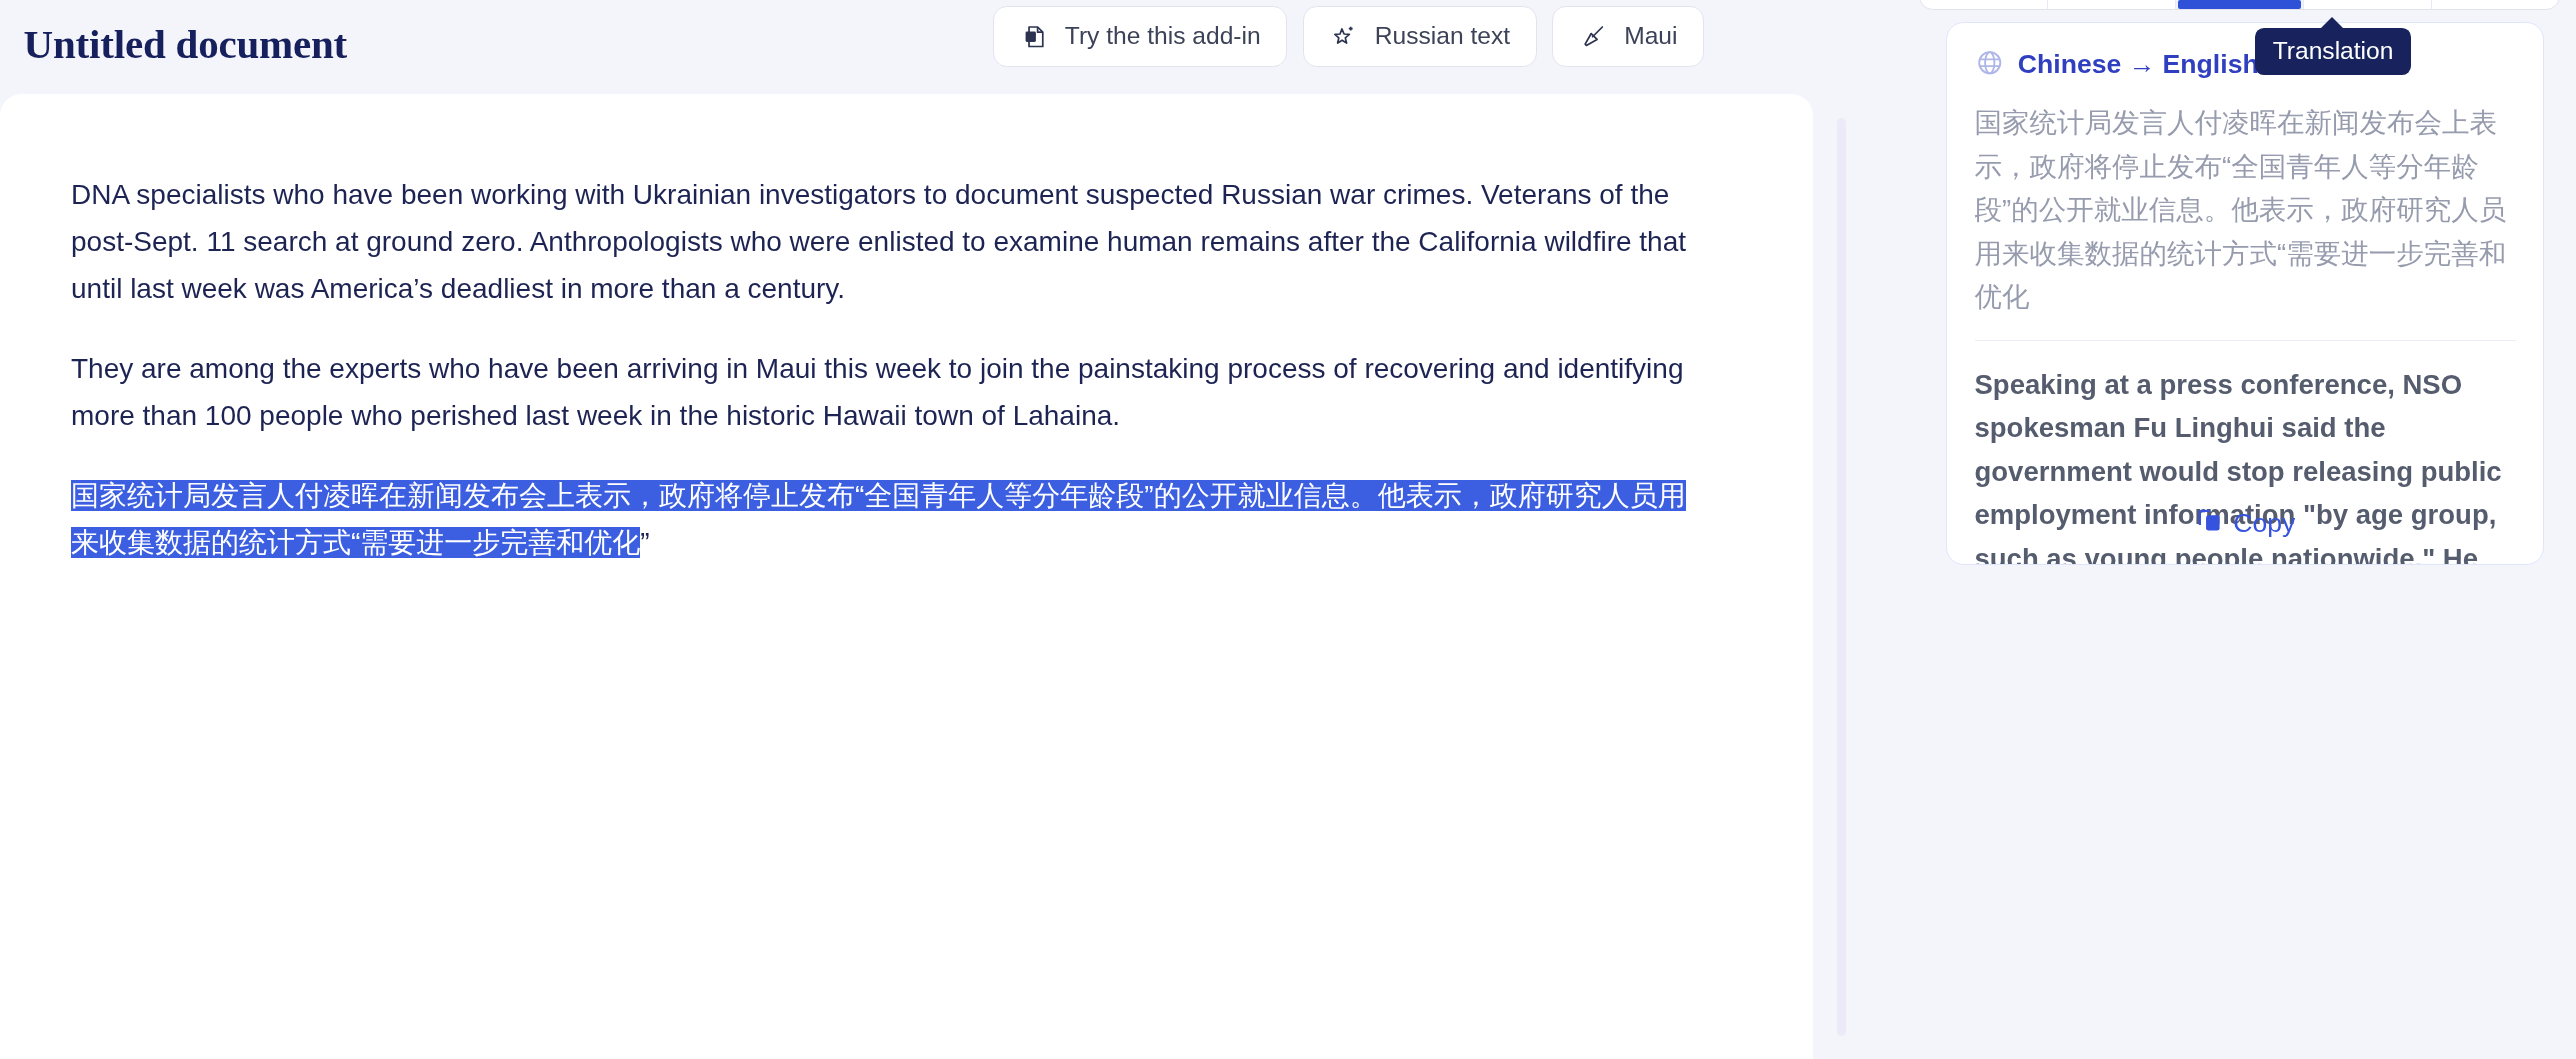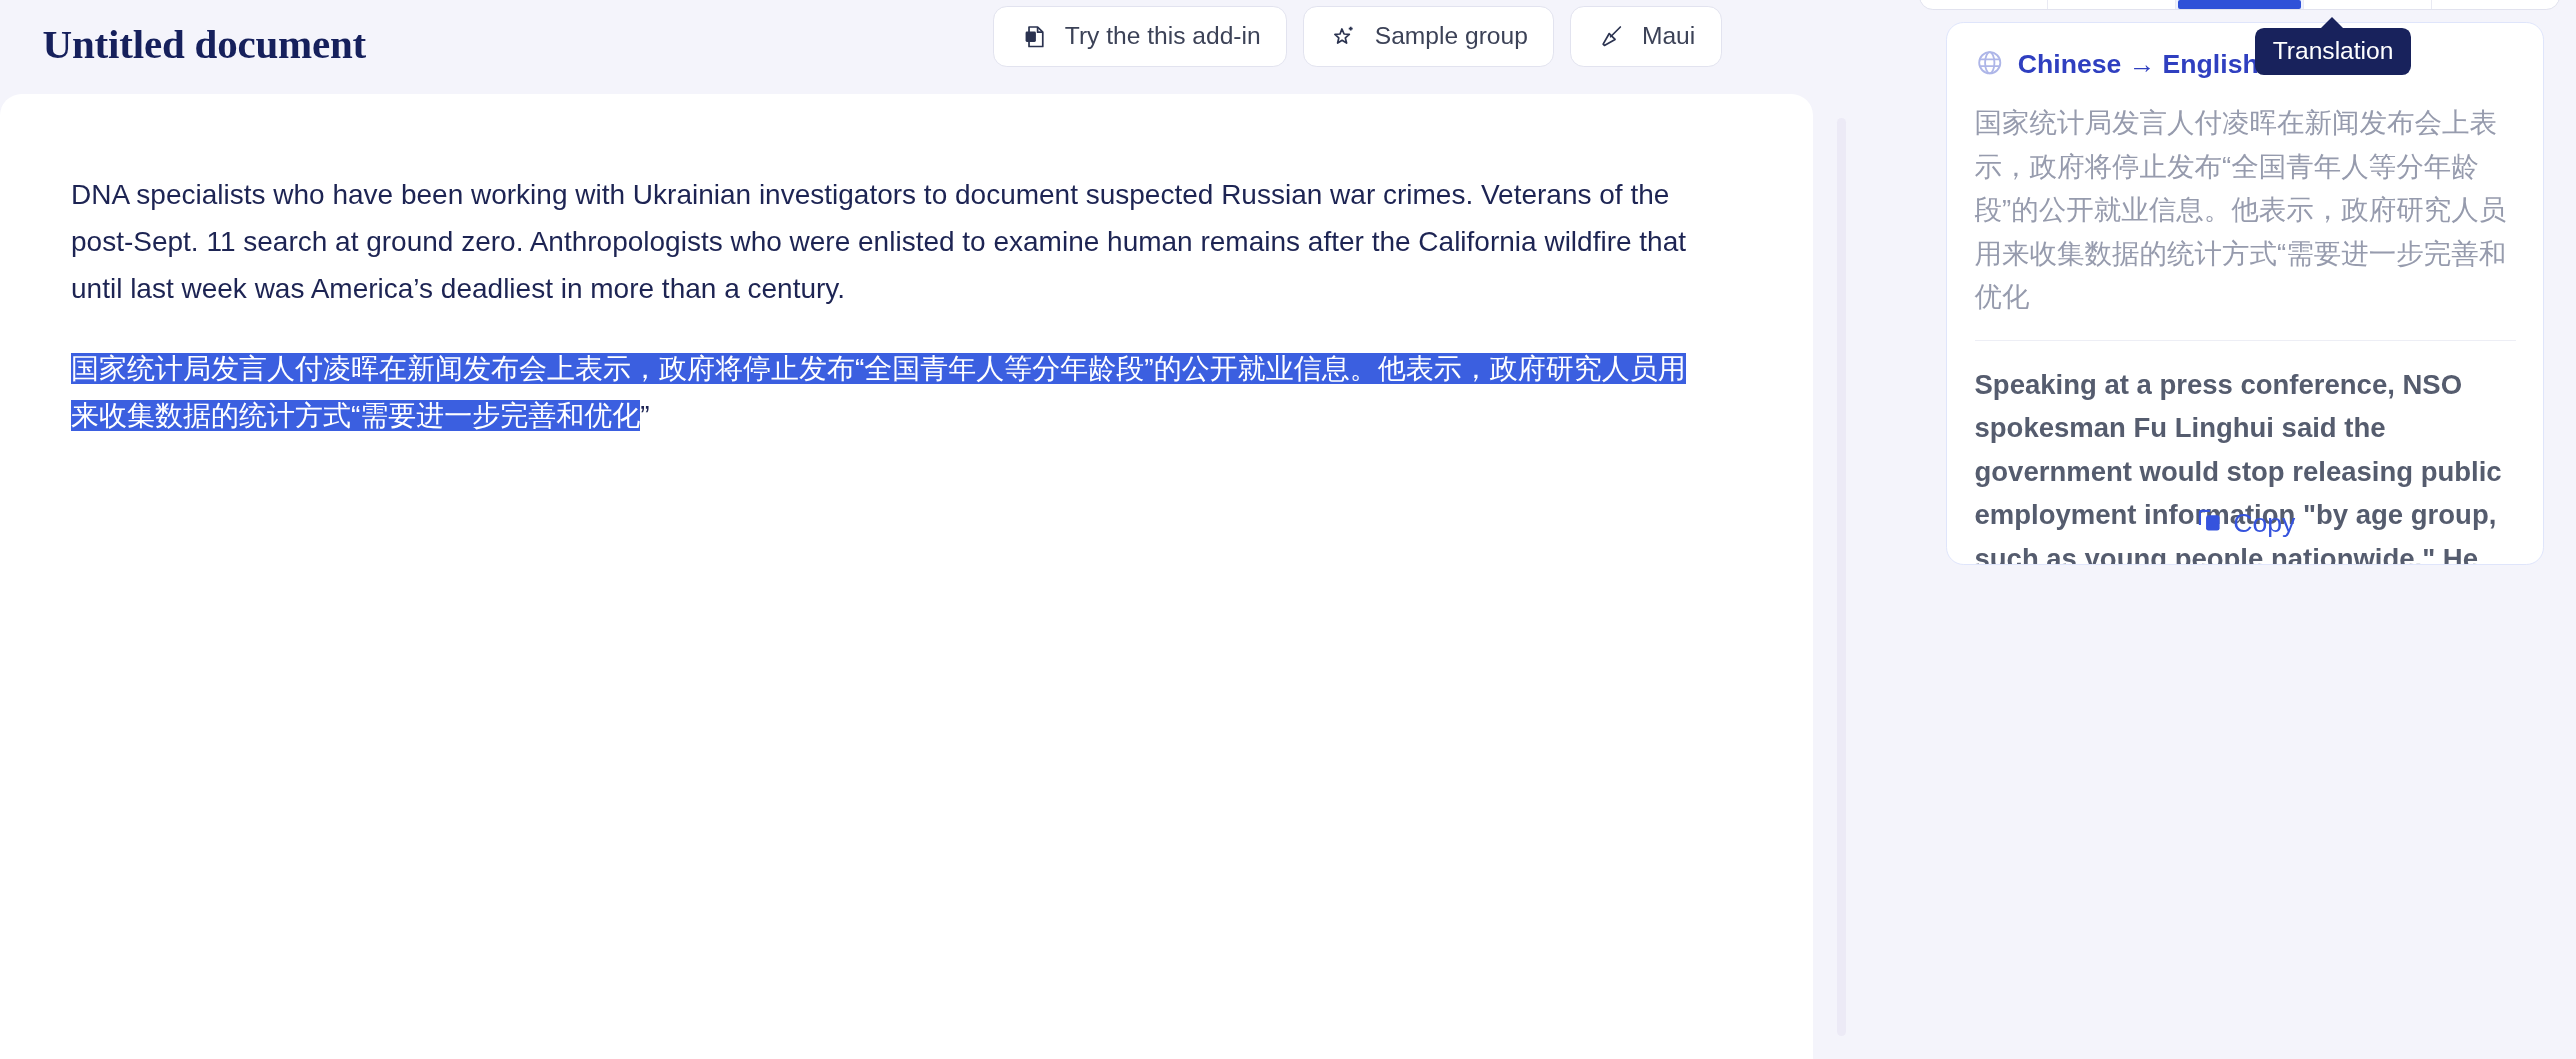--- a/index.html
+++ b/index.html
@@ -39,21 +39,20 @@
   .doc-title {
     position: absolute;
     left: 23.6px;
     top: 19.7px;
     font-family: "Liberation Serif", serif;
     font-weight: 700;
     font-size: 41px;
     letter-spacing: -0.2px;
     color: #16205c;
     white-space: nowrap;
-    margin-left: 19px;
   }
 
   .toolbar {
     position: absolute;
     left: 993px;
     top: 5.9px;
     display: flex;
     align-items: center;
     gap: 15.7px;
   }
@@ -283,39 +282,42 @@
           <span>Try the this add-in</span>
         </div>
 
         <div class="tool-btn">
           <span class="ticon">
             <svg width="27.5" height="27.5" viewBox="0 0 24 24" fill="none" stroke="#2b3350" stroke-width="1.5" stroke-linejoin="round">
               <path d="M9.5 5.2 11.4 9.6l4.6.4-3.5 3 1.1 4.5-3.9-2.4L5.8 17.5l1-4.5-3.4-3 4.5-.4z"></path>
               <path d="M17.2 3.2v3.4M15.5 4.9h3.4"></path>
             </svg>
           </span>
-          <span>Sample group</span>
+          <span>Russian text</span>
         </div>
 
         <div class="tool-btn">
           <span class="ticon">
             <svg width="27.5" height="27.5" viewBox="0 0 24 24" fill="none" stroke="#2b3350" stroke-width="1.5" stroke-linecap="round" stroke-linejoin="round">
               <path d="M19.5 3.5 11 12"></path>
               <path d="M4.5 18.5 9.8 9.2l5.1 5.1-9.3 5.3z"></path>
             </svg>
           </span>
           <span>Maui</span>
         </div>
 
       </div>
     </div>
 
     <div class="editor-card">
       <div class="editor-body">
         <p>DNA specialists who have been working with Ukrainian investigators to document suspected Russian war crimes. Veterans of the post-Sept. 11 search at ground zero. Anthropologists who were enlisted to examine human remains after the California wildfire that until last week was America’s deadliest in more than a century.</p>
+        <p>
+          <span>They are among the experts who have been arriving in Maui this week to join the painstaking process of recovering and identifying more than 100 people who perished last week in the historic Hawaii town of Lahaina.</span>
+        </p>
         <p class="cn"><span class="sel">国家统计局发言人付凌晖在新闻发布会上表示，政府将停止发布“全国青年人等分年龄段”的公开就业信息。他表示，政府研究人员用来收集数据的统计方式“需要进一步完善和优化</span><span>”</span></p>
       </div>
     </div>
 
     <div class="scroll-gutter"></div>
   </div>
 
   <div class="right-side">
 
     <div class="tabstrip">

